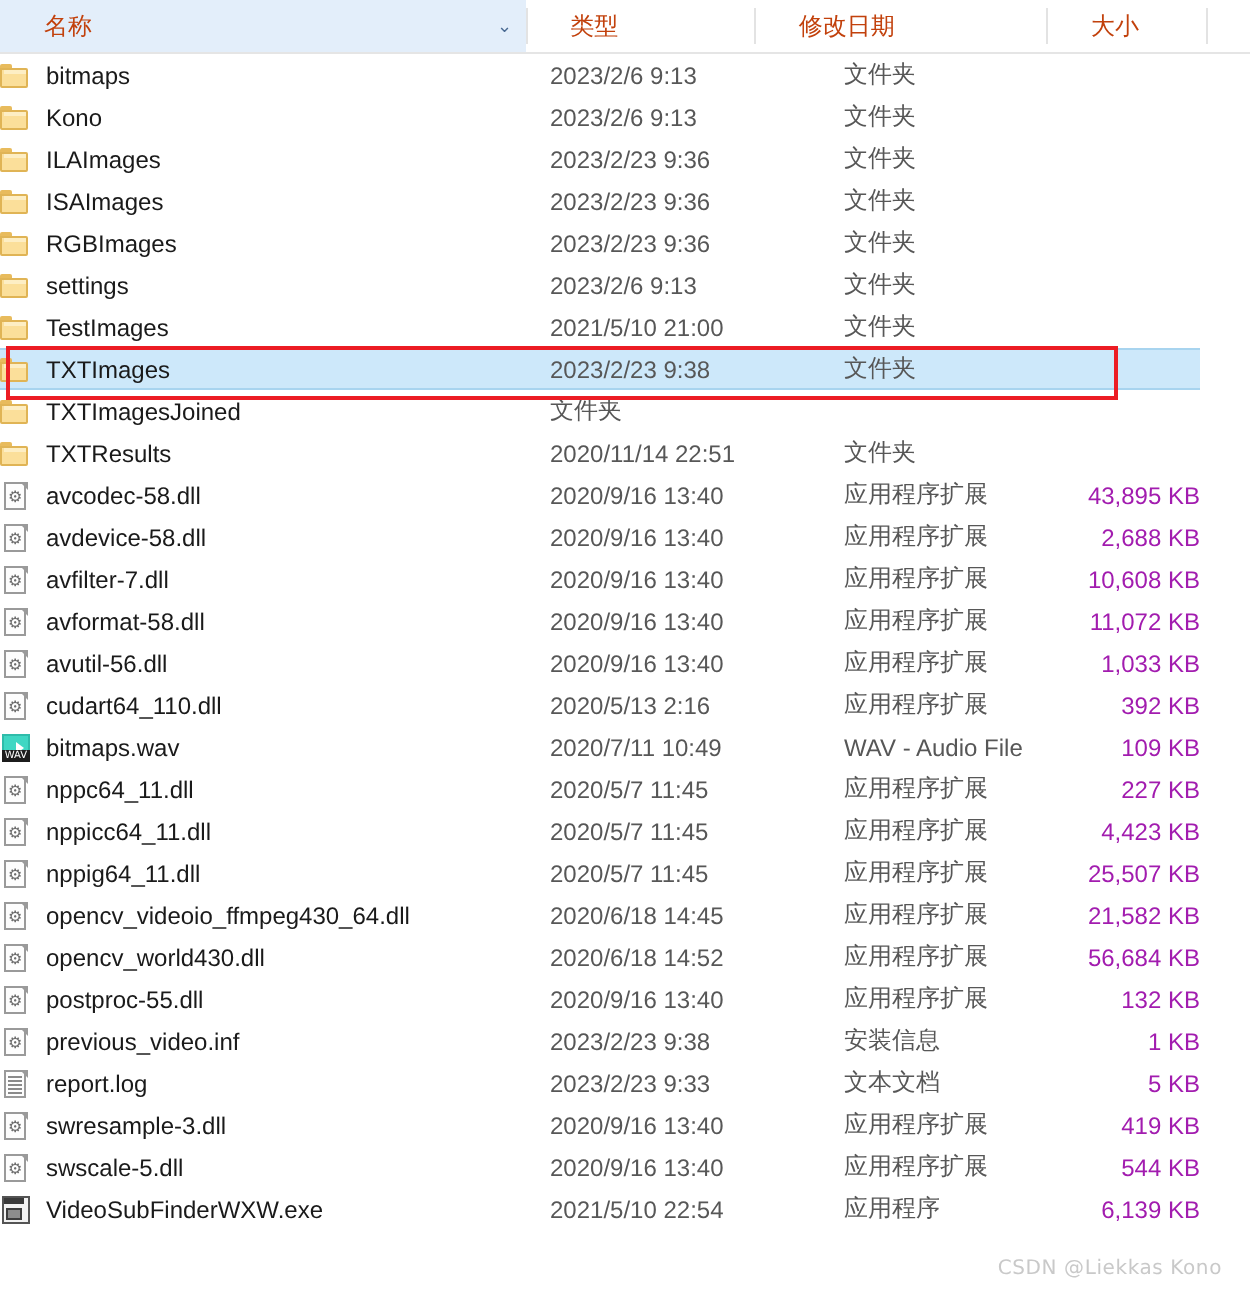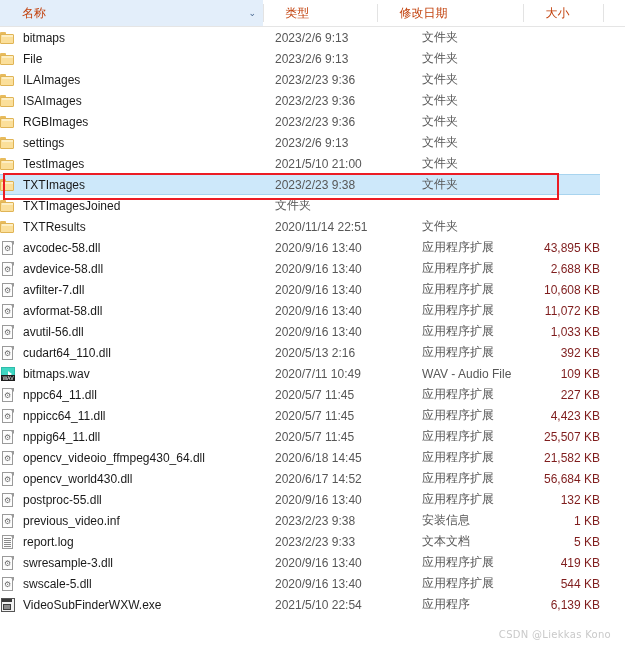--- a/index.html
+++ b/index.html
@@ -99,21 +99,21 @@
     color: #575757;
     padding-left: 10px;
   }
   .cell-type {
     width: 115px;
     color: #575757;
     padding-left: 10px;
   }
   .cell-size {
     width: 73px;
-    color: #7f1d1d;
+    color: #a21caf;
     text-align: right;
   }
   .name-text { margin-left: 7px; }
 
   
   .icon {
     width: 16px;
     height: 16px;
     flex: 0 0 16px;
     position: relative;
@@ -293,21 +293,21 @@
       <div class="cell cell-date">2023/2/6 9:13</div>
       <div class="cell cell-type">文件夹</div>
       <div class="cell cell-size"></div>
     </div>
     <div class="row">
       <div class="cell cell-name">
         <span class="icon icon-folder">
           <span class="f-tab"></span>
           <span class="f-body"></span>
         </span>
-        <span class="name-text">File</span>
+        <span class="name-text">Kono</span>
       </div>
       <div class="cell cell-date">2023/2/6 9:13</div>
       <div class="cell cell-type">文件夹</div>
       <div class="cell cell-size"></div>
     </div>
     <div class="row">
       <div class="cell cell-name">
         <span class="icon icon-folder">
           <span class="f-tab"></span>
           <span class="f-body"></span>
@@ -547,21 +547,21 @@
     </div>
     <div class="row">
       <div class="cell cell-name">
         <span class="icon icon-page">
           <span class="p-body"></span>
           <span class="p-fold"></span>
           <span class="p-gear">⚙</span>
         </span>
         <span class="name-text">opencv_world430.dll</span>
       </div>
-      <div class="cell cell-date">2020/6/17 14:52</div>
+      <div class="cell cell-date">2020/6/18 14:52</div>
       <div class="cell cell-type">应用程序扩展</div>
       <div class="cell cell-size">56,684 KB</div>
     </div>
     <div class="row">
       <div class="cell cell-name">
         <span class="icon icon-page">
           <span class="p-body"></span>
           <span class="p-fold"></span>
           <span class="p-gear">⚙</span>
         </span>

